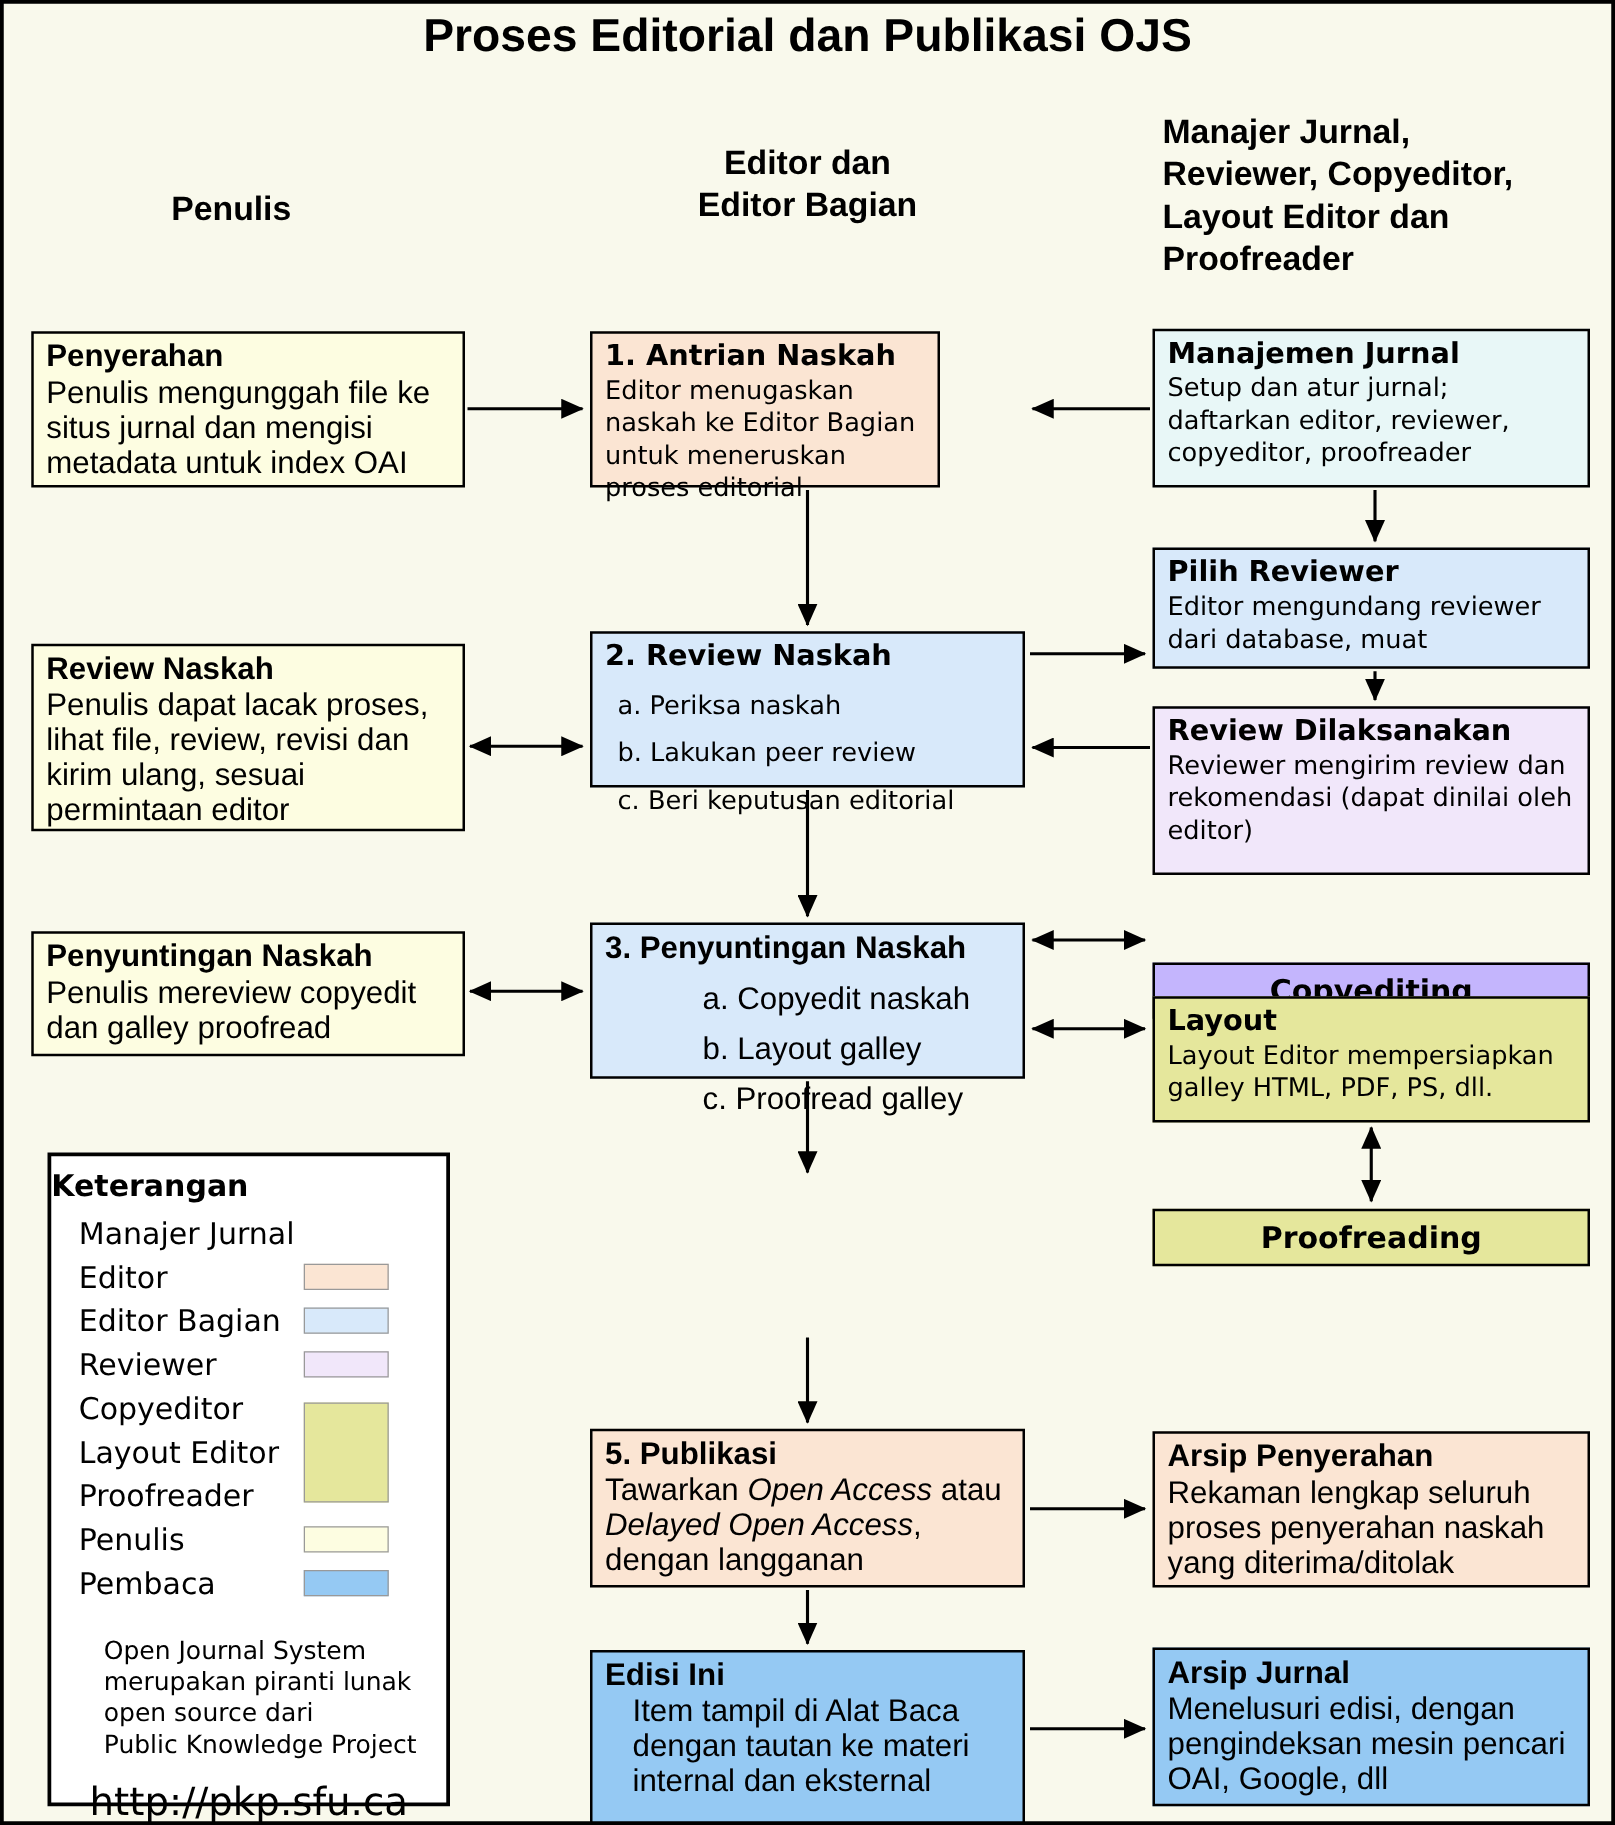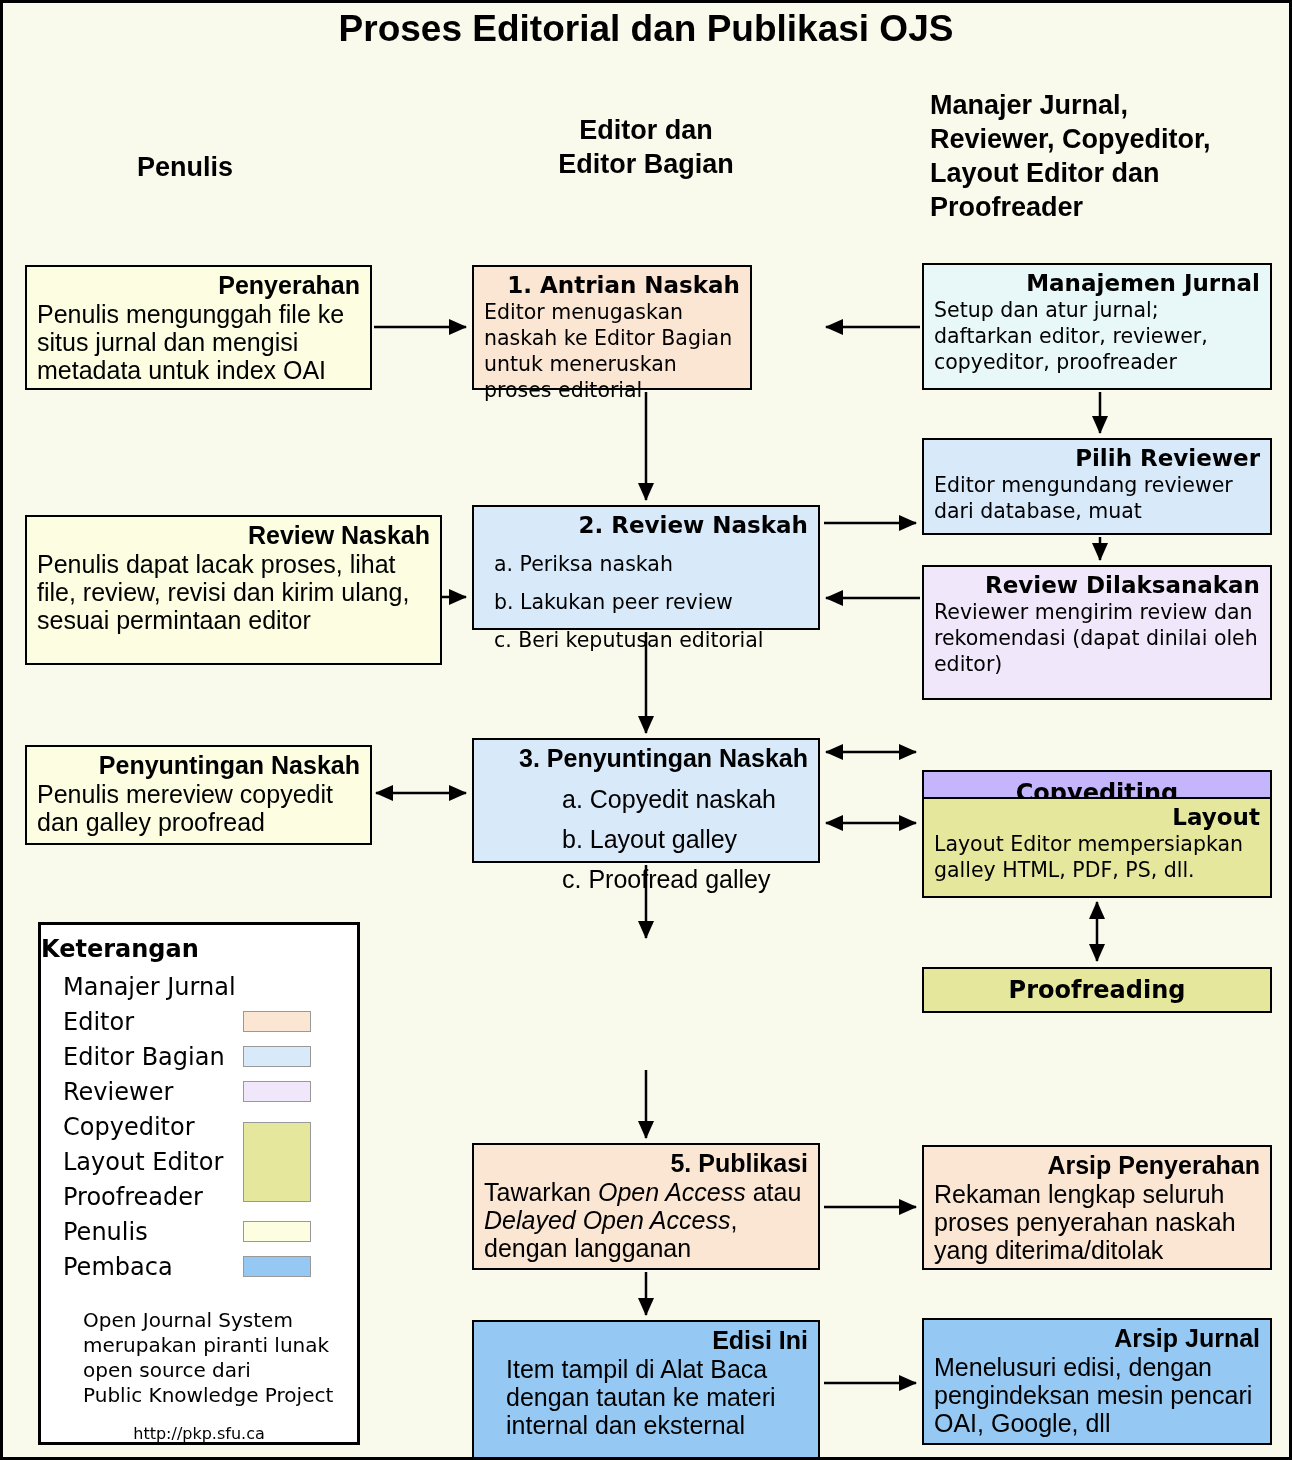--- a/index.html
+++ b/index.html
@@ -19,35 +19,35 @@
     position:absolute;font-family:"Liberation Sans",sans-serif;
     font-weight:bold;font-size:27px;line-height:34px;
   }
   #hdr-penulis{left:40px;top:150px;width:290px;text-align:center;}
   #hdr-editor{left:462px;top:113px;width:368px;text-align:center;}
   #hdr-manajer{left:930px;top:88px;width:350px;text-align:left;}
   .box{
     position:absolute;border:2px solid #000;box-sizing:border-box;
     padding:4px 10px;z-index:2;
   }
-  .box-title{font-weight:bold;text-align:right;}
+  .box-title{font-weight:bold;text-align:left;}
   .wide .box-title{font-size:23px;line-height:28px;}
   .wide .box-body{font-size:20.5px;line-height:26px;}
   .narrow{font-family:"Liberation Sans",sans-serif;}
   .narrow .box-title{font-size:25px;line-height:29px;}
   .narrow .box-body{font-size:25px;line-height:28px;}
   .box-body div{white-space:nowrap;margin-top:12px;}
   .center-single{display:flex;align-items:center;justify-content:center;}
   .center-single .box-title{font-size:24px;}
 
   #box-penyerahan{left:25px;top:265px;width:347px;height:125px;}
   #box-antrian{left:472px;top:265px;width:280px;height:125px;}
   #box-manajemen{left:922px;top:263px;width:350px;height:127px;}
   #box-pilih-reviewer{left:922px;top:438px;width:350px;height:97px;}
-  #box-review-penulis{left:25px;top:515px;width:417px;height:150px;}
+  #box-review-penulis{left:25px;top:515px;width:347px;height:150px;}
   #box-review{left:472px;top:505px;width:348px;height:125px;}
   #box-review-dilaksanakan{left:922px;top:565px;width:350px;height:135px;}
   #box-penyuntingan-penulis{left:25px;top:745px;width:347px;height:100px;}
   #box-penyuntingan{left:472px;top:738px;width:348px;height:125px;}
   #box-copyediting{left:922px;top:730px;width:350px;height:45px;}
   #box-layout{left:922px;top:797px;width:350px;height:101px;}
   #box-proofreading{left:922px;top:967px;width:350px;height:46px;}
   #box-pengelolaan{left:472px;top:943px;width:348px;height:125px;}
   #box-publikasi{left:472px;top:1143px;width:348px;height:127px;}
   #box-arsip-penyerahan{left:922px;top:1145px;width:350px;height:125px;}
@@ -68,21 +68,21 @@
   .legend-title{font-weight:bold;font-size:24px;margin-bottom:6px;}
   .legend-grid{
     display:grid;grid-template-columns:1fr 96px;
     grid-auto-rows:35px;align-items:center;
     padding:0 18px 0 22px;font-size:24px;
   }
   .legend-label{white-space:nowrap;}
   .swatch{width:68px;height:21px;border:1px solid #999;box-sizing:border-box;}
   .swatch-tall{height:80px;grid-row:span 3;align-self:center;}
   .legend-footer{padding-left:42px;margin-top:24px;font-size:20px;line-height:25px;}
-  .legend-url{text-align:center;margin-top:16px;font-size:16px;}
+  .legend-url{text-align:center;margin-top:16px;font-size:31px;}
 </style>
 </head>
 <body>
 
 <div id="canvas">
   <div class="frame"></div>
 
   <svg id="arrows" width="1292" height="1460">
     <defs>
       <marker id="ah" markerUnits="userSpaceOnUse" markerWidth="20" markerHeight="16" refX="17" refY="8" orient="auto-start-reverse">

